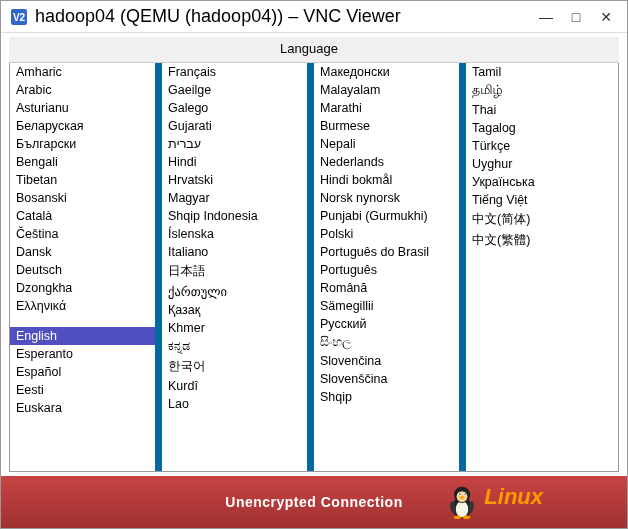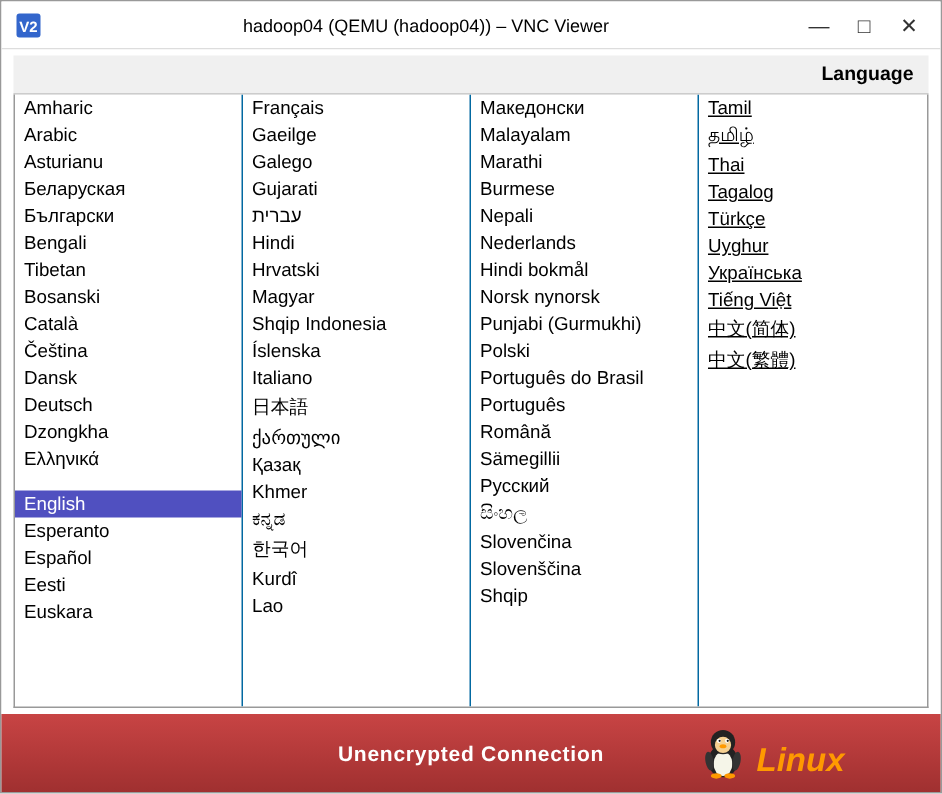--- a/index.html
+++ b/index.html
@@ -40,23 +40,22 @@
       justify-content: center;
     }
 
     .title-bar-icon svg {
       width: 18px;
       height: 18px;
     }
 
     .title-text {
       flex: 1;
-      font-size: 12px;
+      font-size: 18px;
       color: #000;
-      text-align: center;
     }
 
     .title-controls {
       display: flex;
       gap: 4px;
     }
 
     .title-btn {
       width: 26px;
       height: 20px;
@@ -80,46 +79,44 @@
 
     .language-container {
       flex: 1;
       display: flex;
       flex-direction: column;
       padding: 4px 8px;
       overflow: hidden;
     }
 
     .language-header {
-      text-align: right;
+      text-align: center;
       padding: 4px 10px 6px 0;
       font-size: 13px;
       border-bottom: 1px solid #ccc;
       margin-bottom: 0;
-      font-weight: bold;
     }
 
     .language-grid {
       flex: 1;
       display: grid;
       grid-template-columns: 1fr 1fr 1fr 1fr;
       border: 1px solid #999;
       border-top: none;
       overflow-y: auto;
     }
 
     .lang-column {
-      border-right: 1px solid #0369a1;
+      border-right: 7px solid #0369a1;
       display: flex;
       flex-direction: column;
     }
 
     .lang-column:last-child {
       border-right: none;
-      text-decoration: underline;
     }
 
     .lang-item {
       padding: 2px 6px;
       cursor: pointer;
       font-size: 12.5px;
       color: #000;
       white-space: nowrap;
     }
 
@@ -142,23 +139,23 @@
 
     .status-text {
       color: white;
       font-size: 14px;
       font-weight: 600;
       letter-spacing: 0.5px;
     }
 
     .status-icon {
       position: absolute;
-      right: 64px;
-      display: flex;
-      align-items: flex-end;
+      right: 84px;
+      display: flex;
+      align-items: flex-start;
     }
 
     .penguin-icon {
       width: 36px;
       height: 36px;
     }
 
     .linux-logo {
       font-size: 22px;
       font-weight: 900;

